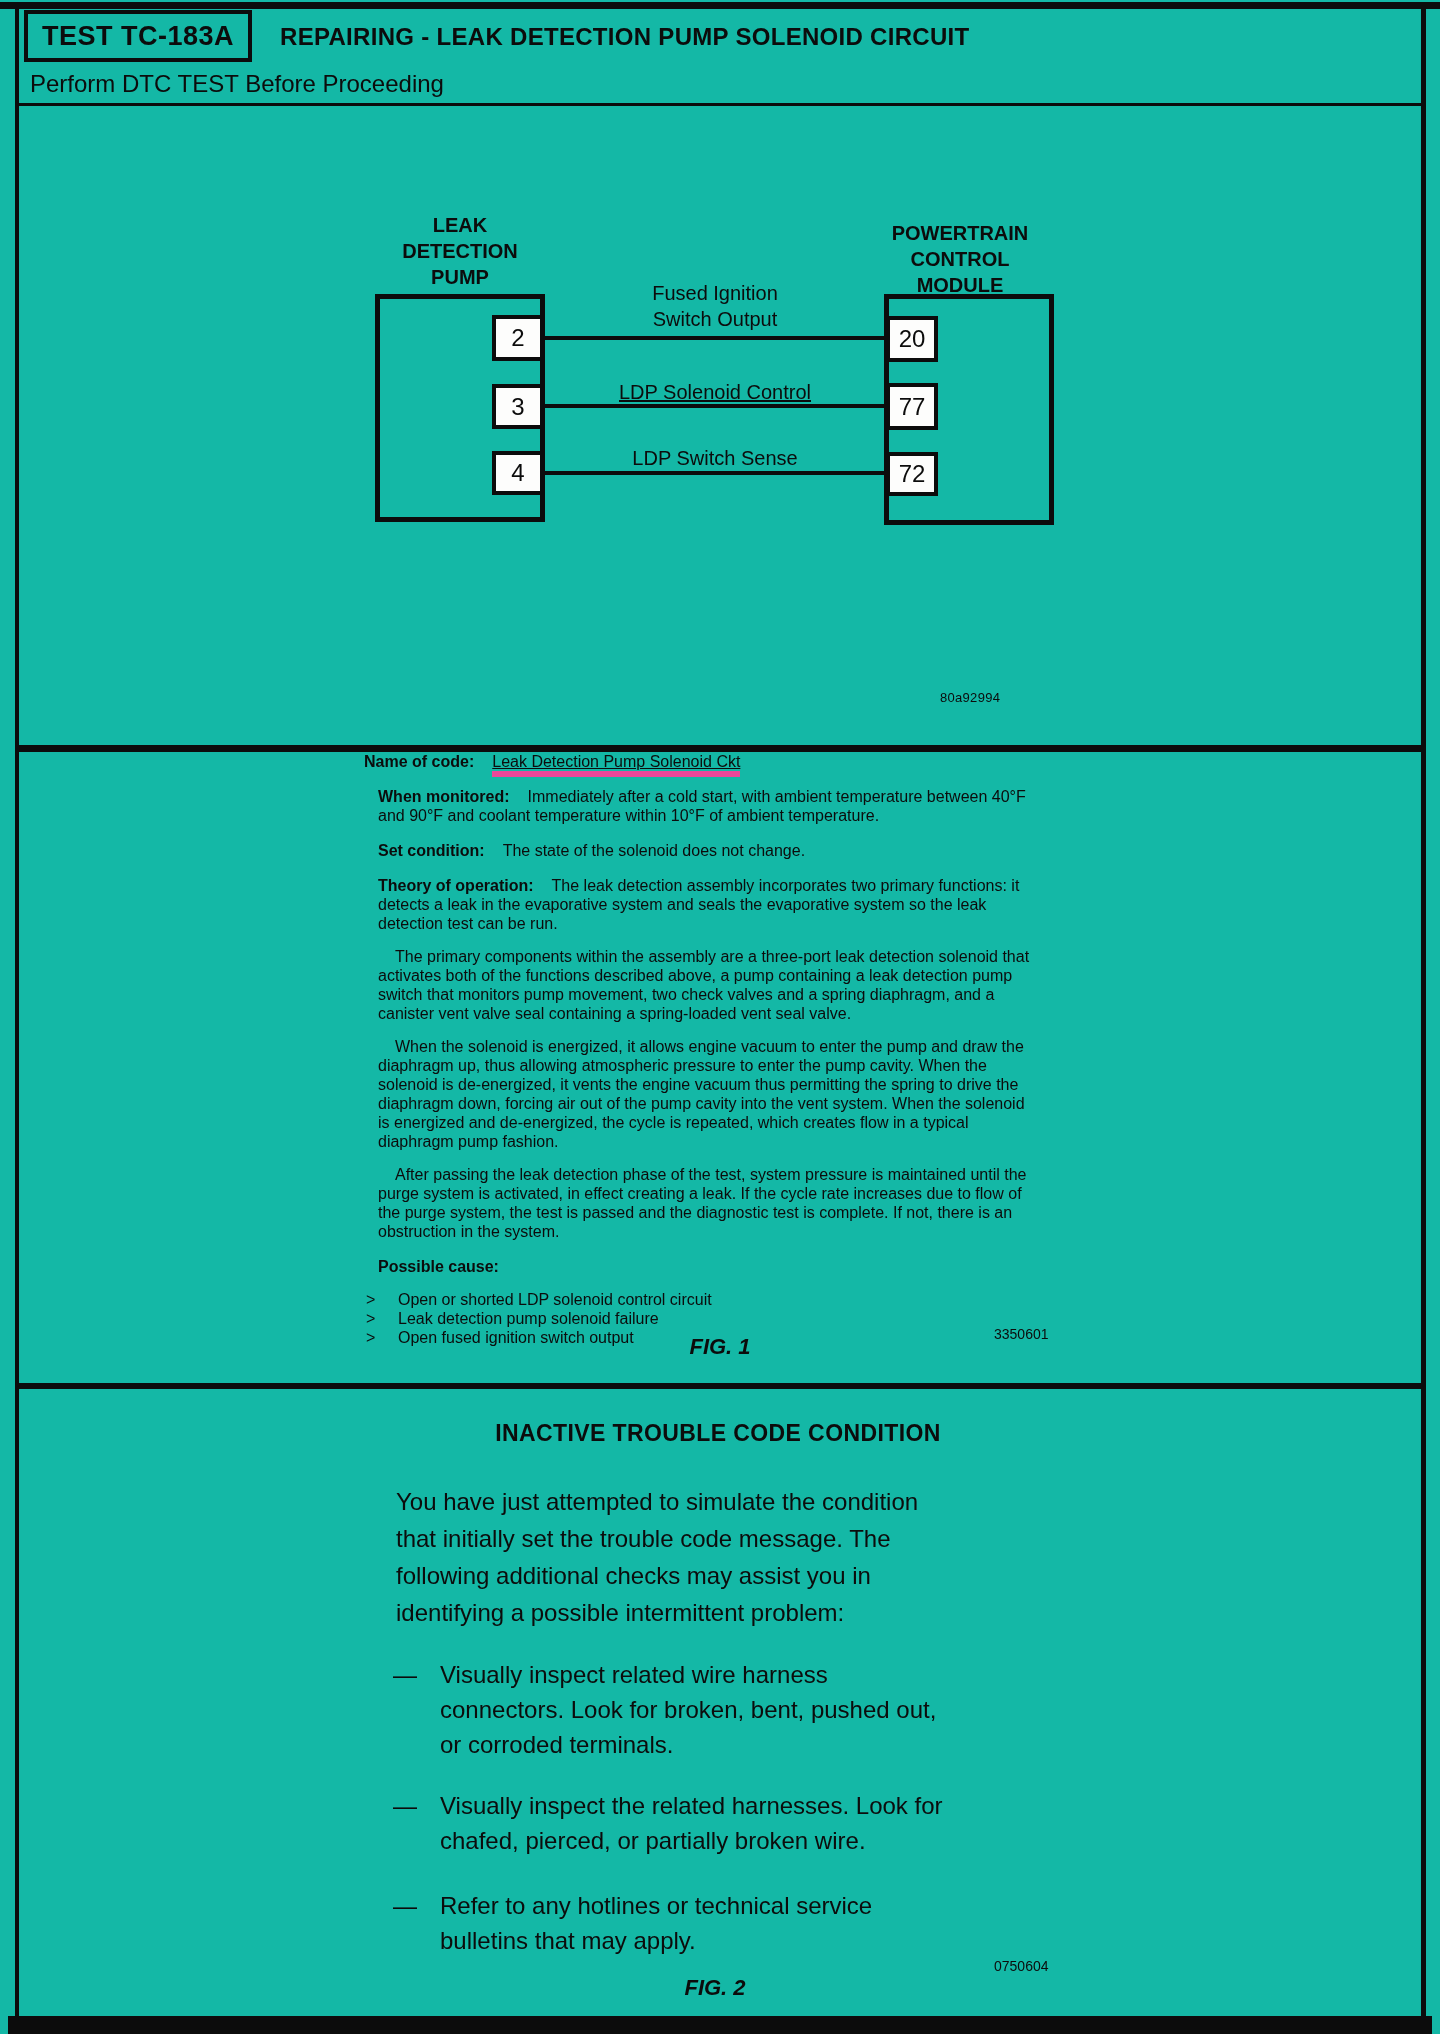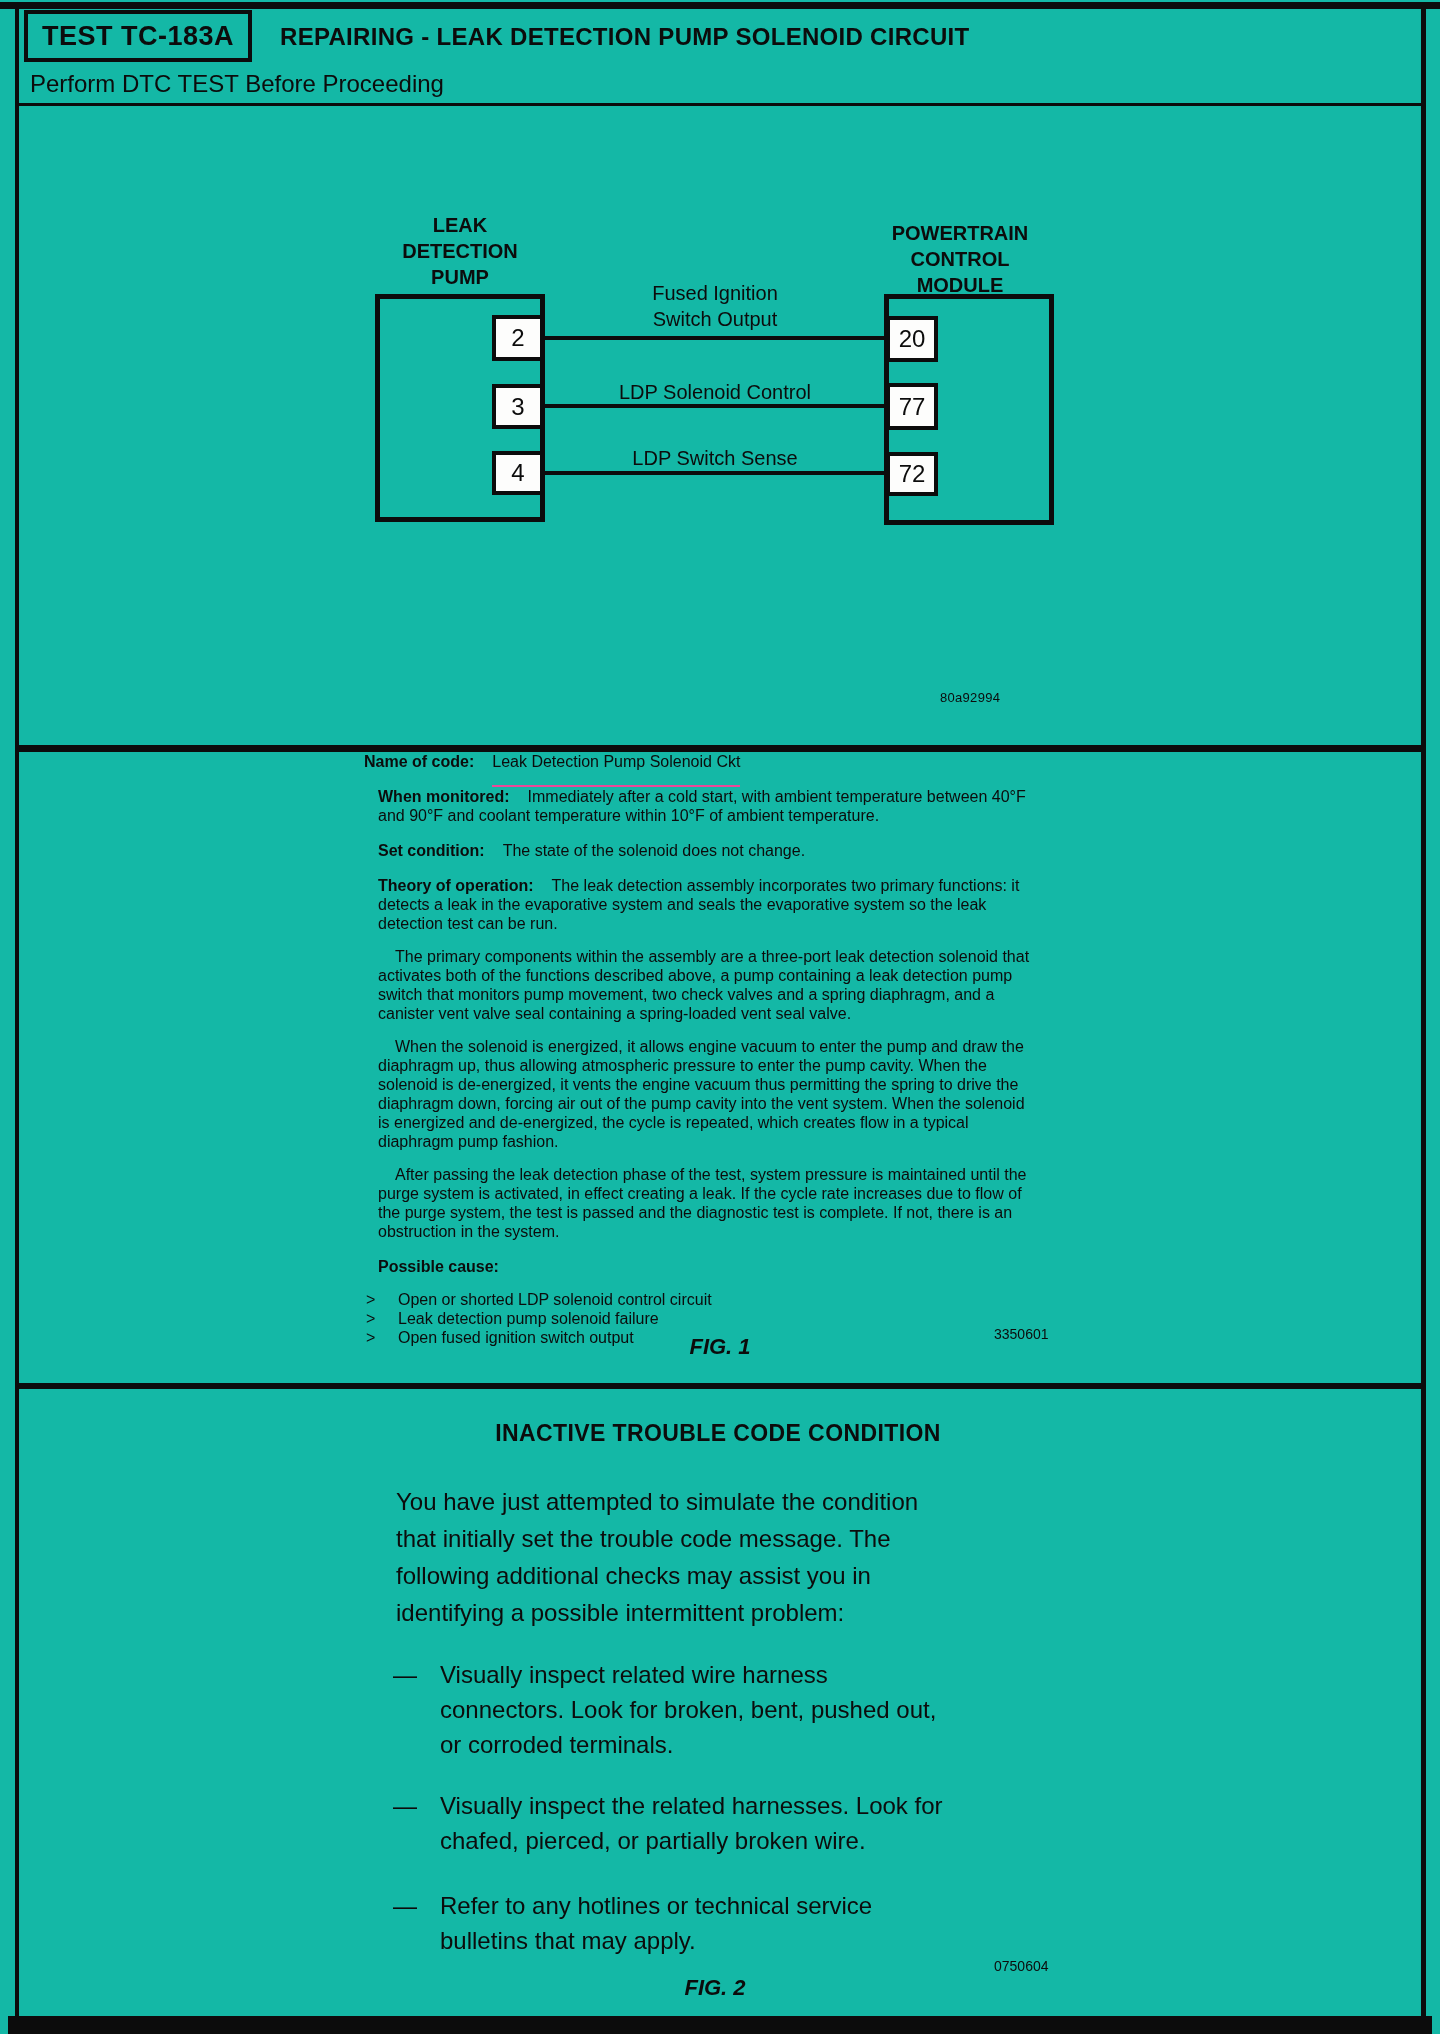--- a/index.html
+++ b/index.html
@@ -20,21 +20,21 @@
   .pinbox{border:4px solid #0c0c0c;background:#fdfdfc;display:flex;align-items:center;
           justify-content:center;font-size:24px;}
   .wire{height:4px;background:#0c0c0c;}
   .wlabel{font-size:20px;line-height:26px;text-align:center;}
   .refcode{font-size:13px;letter-spacing:.3px;}
   
   #fig1{left:364px;top:752px;width:680px;font-size:16px;line-height:19px;}
   #fig1 .row{margin:0;}
   #fig1 .mt{margin-top:16px;}
   #fig1 .lbl{font-weight:bold;margin-right:18px;}
-  #fig1 .und{border-bottom:2px solid #ec4899;padding-bottom:15px;}
+  #fig1 .und{border-bottom:6px solid #ec4899;padding-bottom:1px;text-decoration:underline;}
   #fig1 p{margin:14px;}
   #fig1 p.ind{text-indent:17px;}
   .cause{position:relative;padding-left:34px;}
   .cause .gt{position:absolute;left:2px;top:0;}
   .figlab{font-size:22px;font-weight:bold;font-style:italic;text-align:center;}
   .smallref{font-size:14px;}
   
   .f2head{left:15px;top:1420px;width:1406px;text-align:center;
           font-size:23px;font-weight:bold;letter-spacing:.4px;}
   .f2text{font-size:24px;line-height:37px;}
@@ -73,21 +73,21 @@
   <div class="abs modbox" style="left:884px;top:294px;width:160px;height:221px;"></div>
 
   <div class="abs wire" style="left:544px;top:336px;width:342px;"></div>
   <div class="abs wire" style="left:544px;top:404px;width:342px;"></div>
   <div class="abs wire" style="left:544px;top:471px;width:342px;"></div>
 
   <div class="abs wlabel" style="left:615px;top:280px;width:200px;">
     <div>Fused Ignition</div>
     <div>Switch Output</div>
   </div>
-  <div class="abs wlabel" style="left:565px;top:379px;width:300px;">LDP Solenoid Control</div>
+  <div class="abs wlabel" style="left:565px;top:379px;width:300px;text-decoration:underline;">LDP Solenoid Control</div>
   <div class="abs wlabel" style="left:565px;top:445px;width:300px;">LDP Switch Sense</div>
 
   <div class="abs pinbox" style="left:492px;top:315px;width:44px;height:38px;">2</div>
   <div class="abs pinbox" style="left:492px;top:384px;width:44px;height:37px;">3</div>
   <div class="abs pinbox" style="left:492px;top:451px;width:44px;height:36px;">4</div>
 
   <div class="abs pinbox" style="left:886px;top:316px;width:44px;height:38px;">20</div>
   <div class="abs pinbox" style="left:886px;top:383px;width:44px;height:39px;">77</div>
   <div class="abs pinbox" style="left:886px;top:452px;width:44px;height:36px;">72</div>
 

